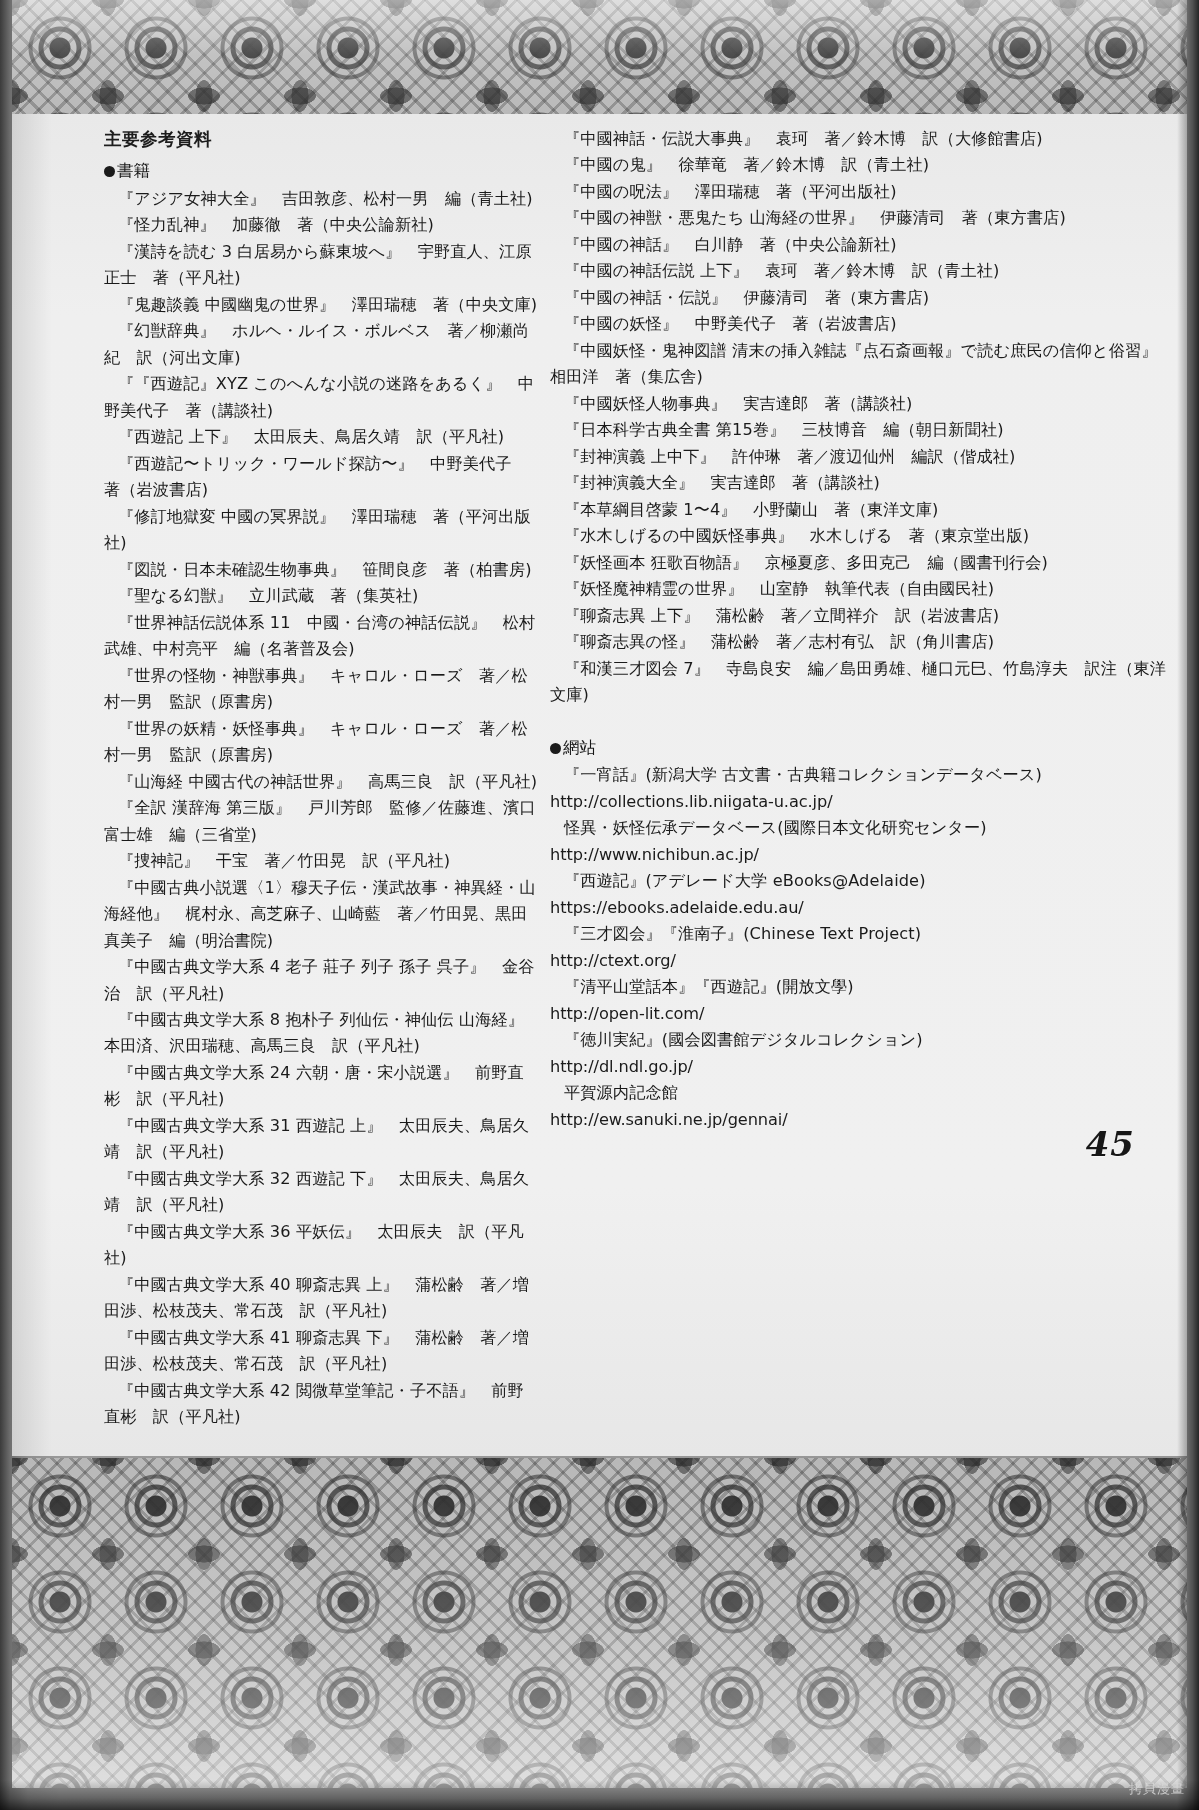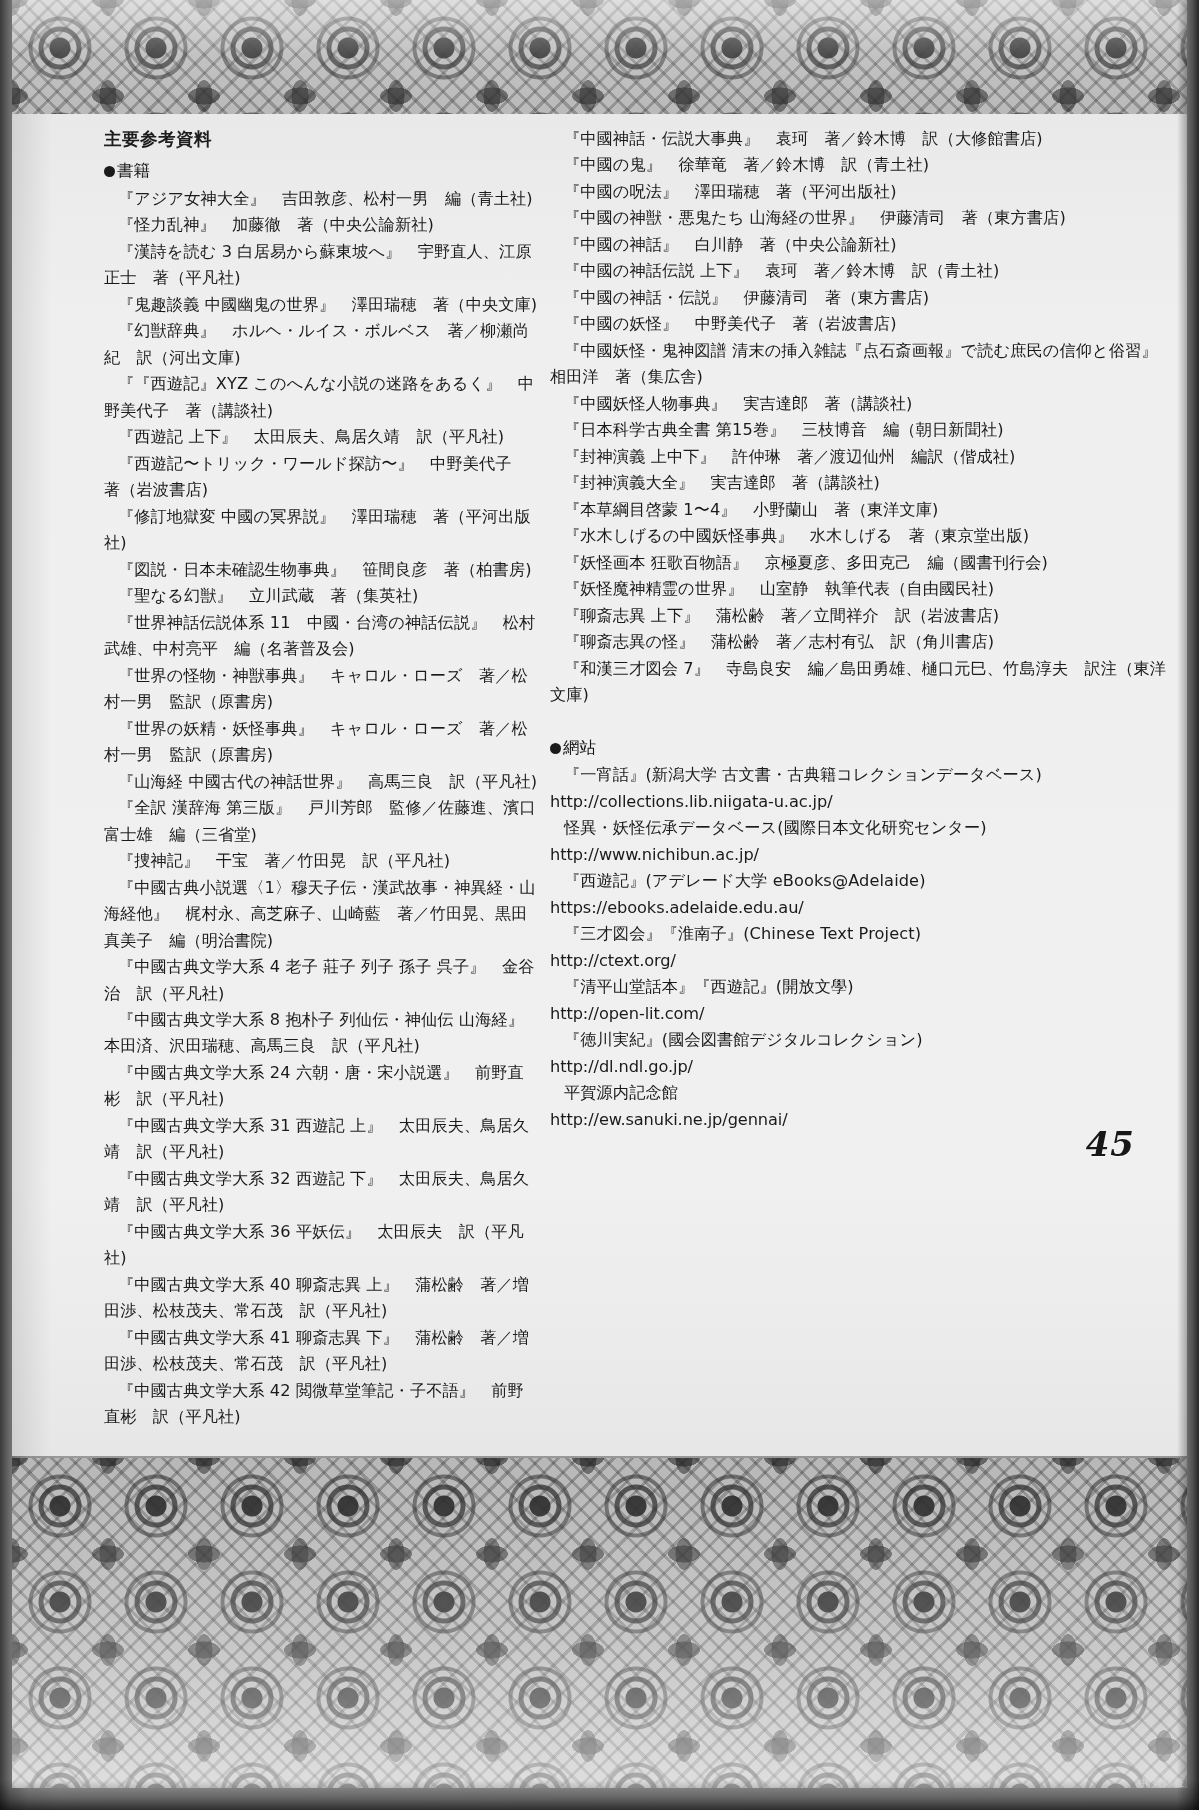--- a/index.html
+++ b/index.html
@@ -162,22 +162,22 @@
     font-size: 34px;
     color: #171717;
     letter-spacing: 1px;
     text-shadow: 0 1px 0 rgba(255,255,255,0.45);
   }
 
   
   .watermark {
     position: absolute;
     right: 14px;
-    bottom: 20px;
-    font-size: 10px;
+    bottom: 12px;
+    font-size: 13px;
     color: #d9d9d9;
     letter-spacing: 1px;
     opacity: 0.85;
   }
 </style>
 </head>
 <body>
 
 <div id="page">
 

